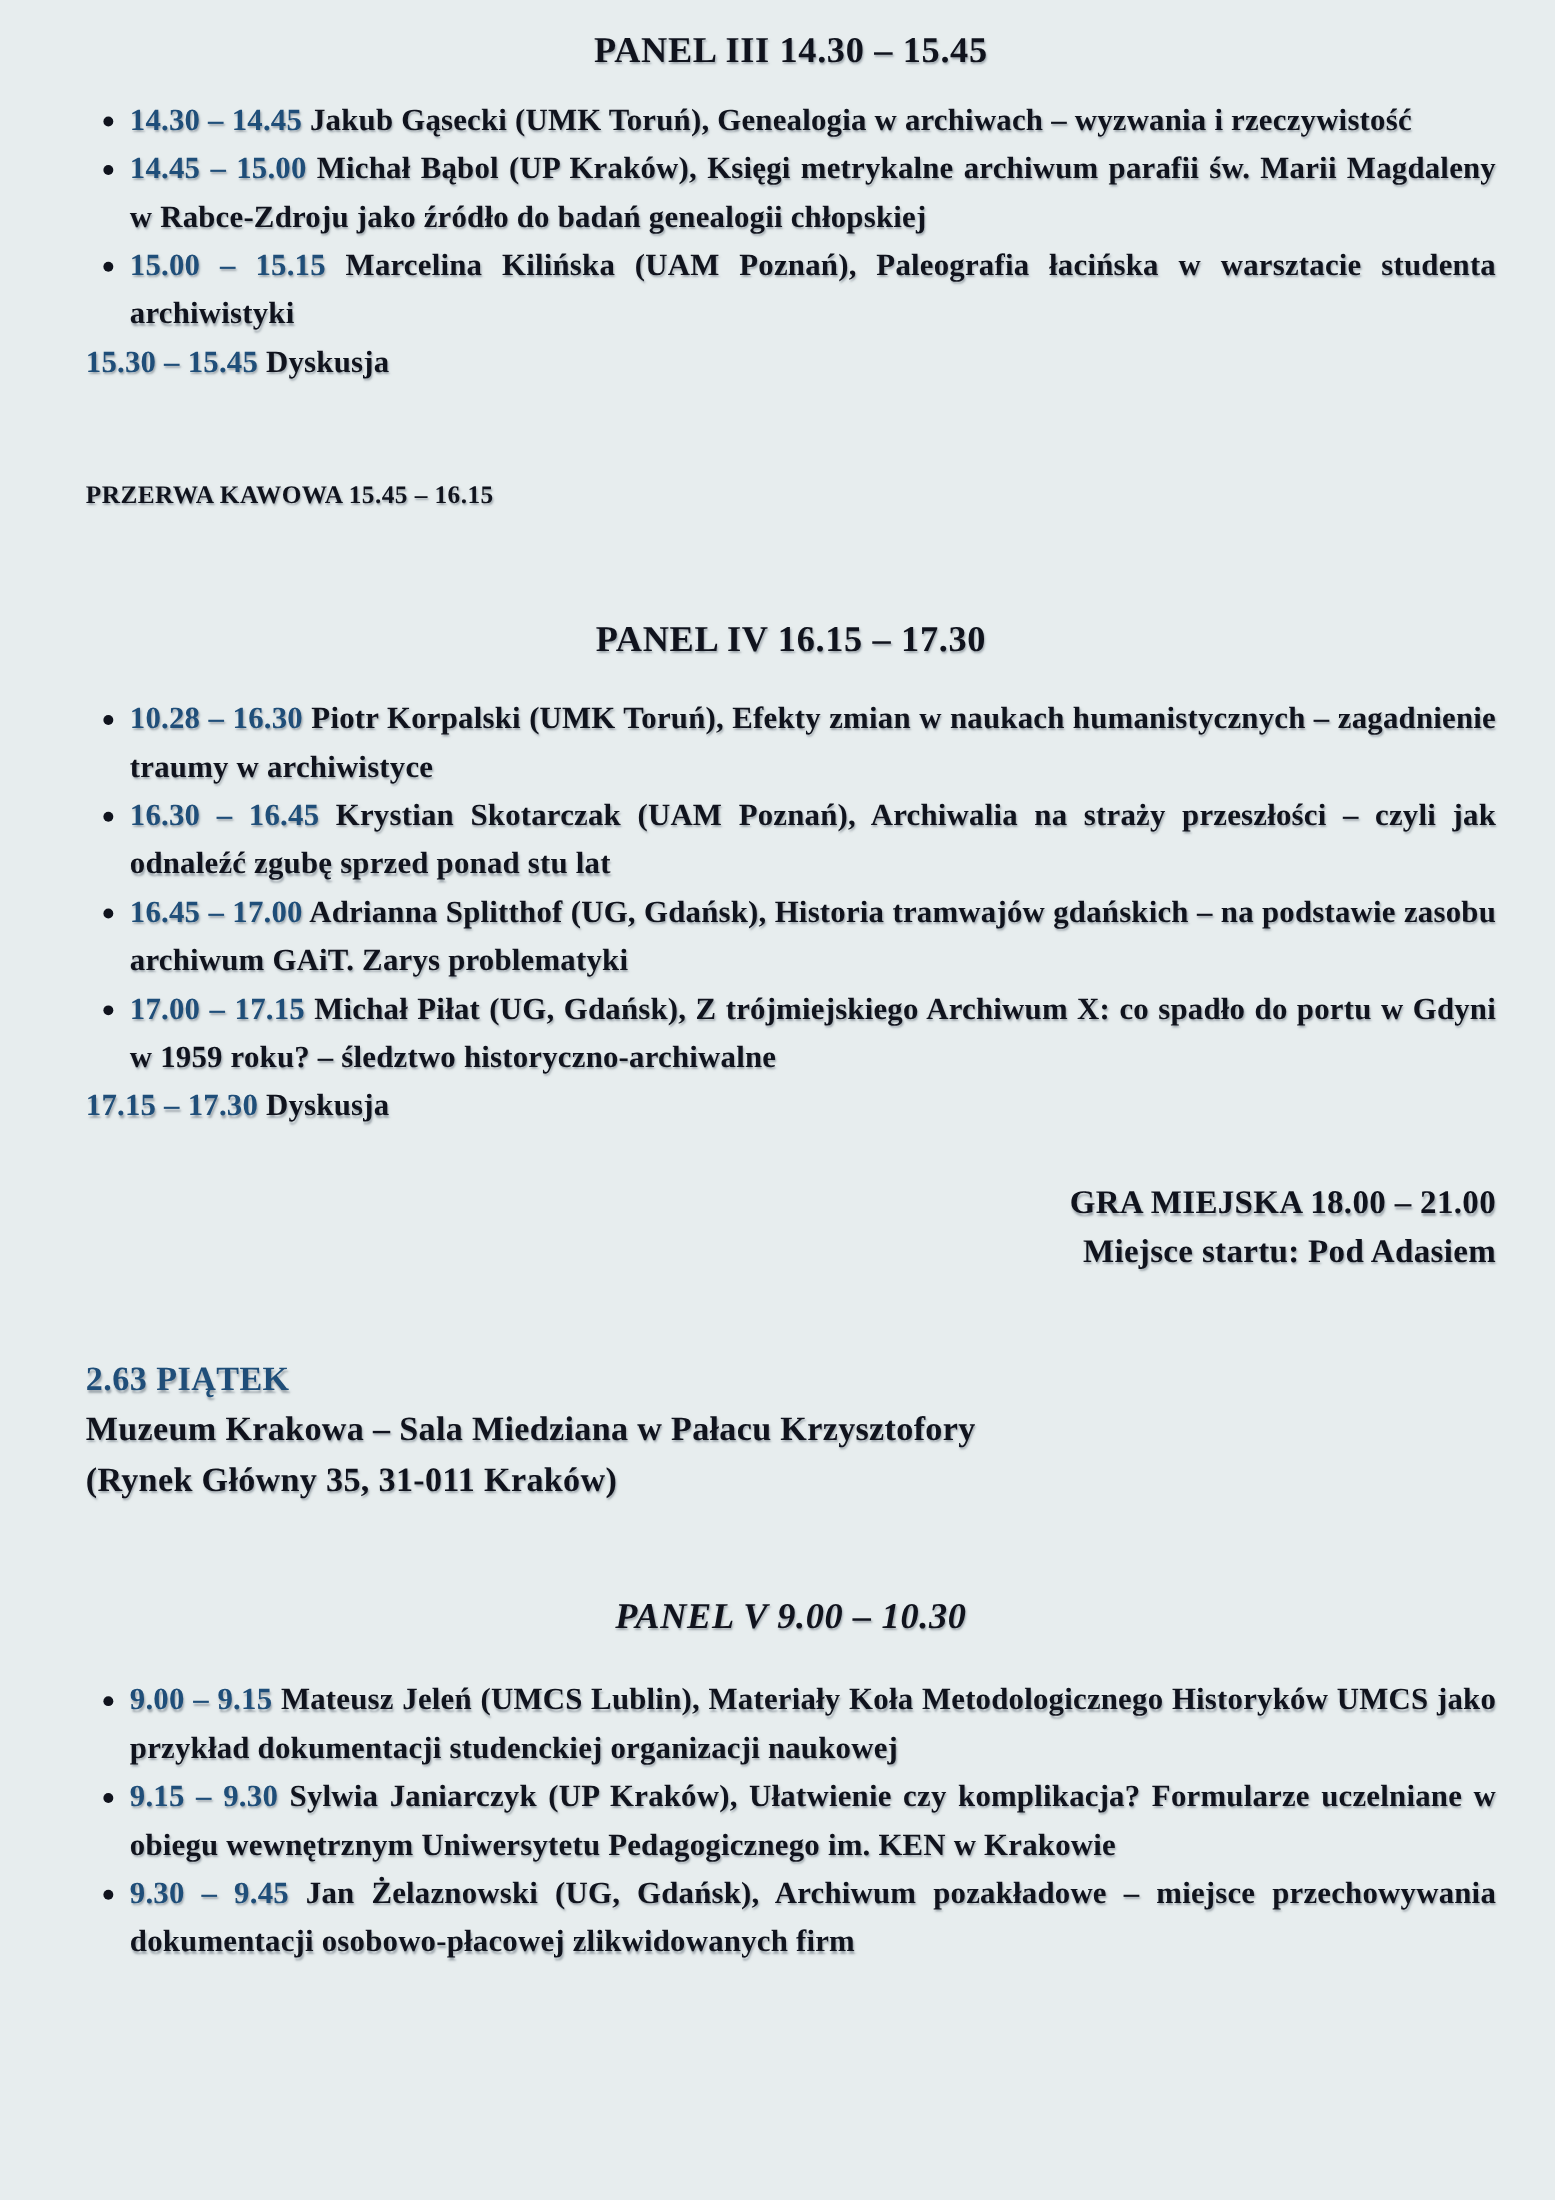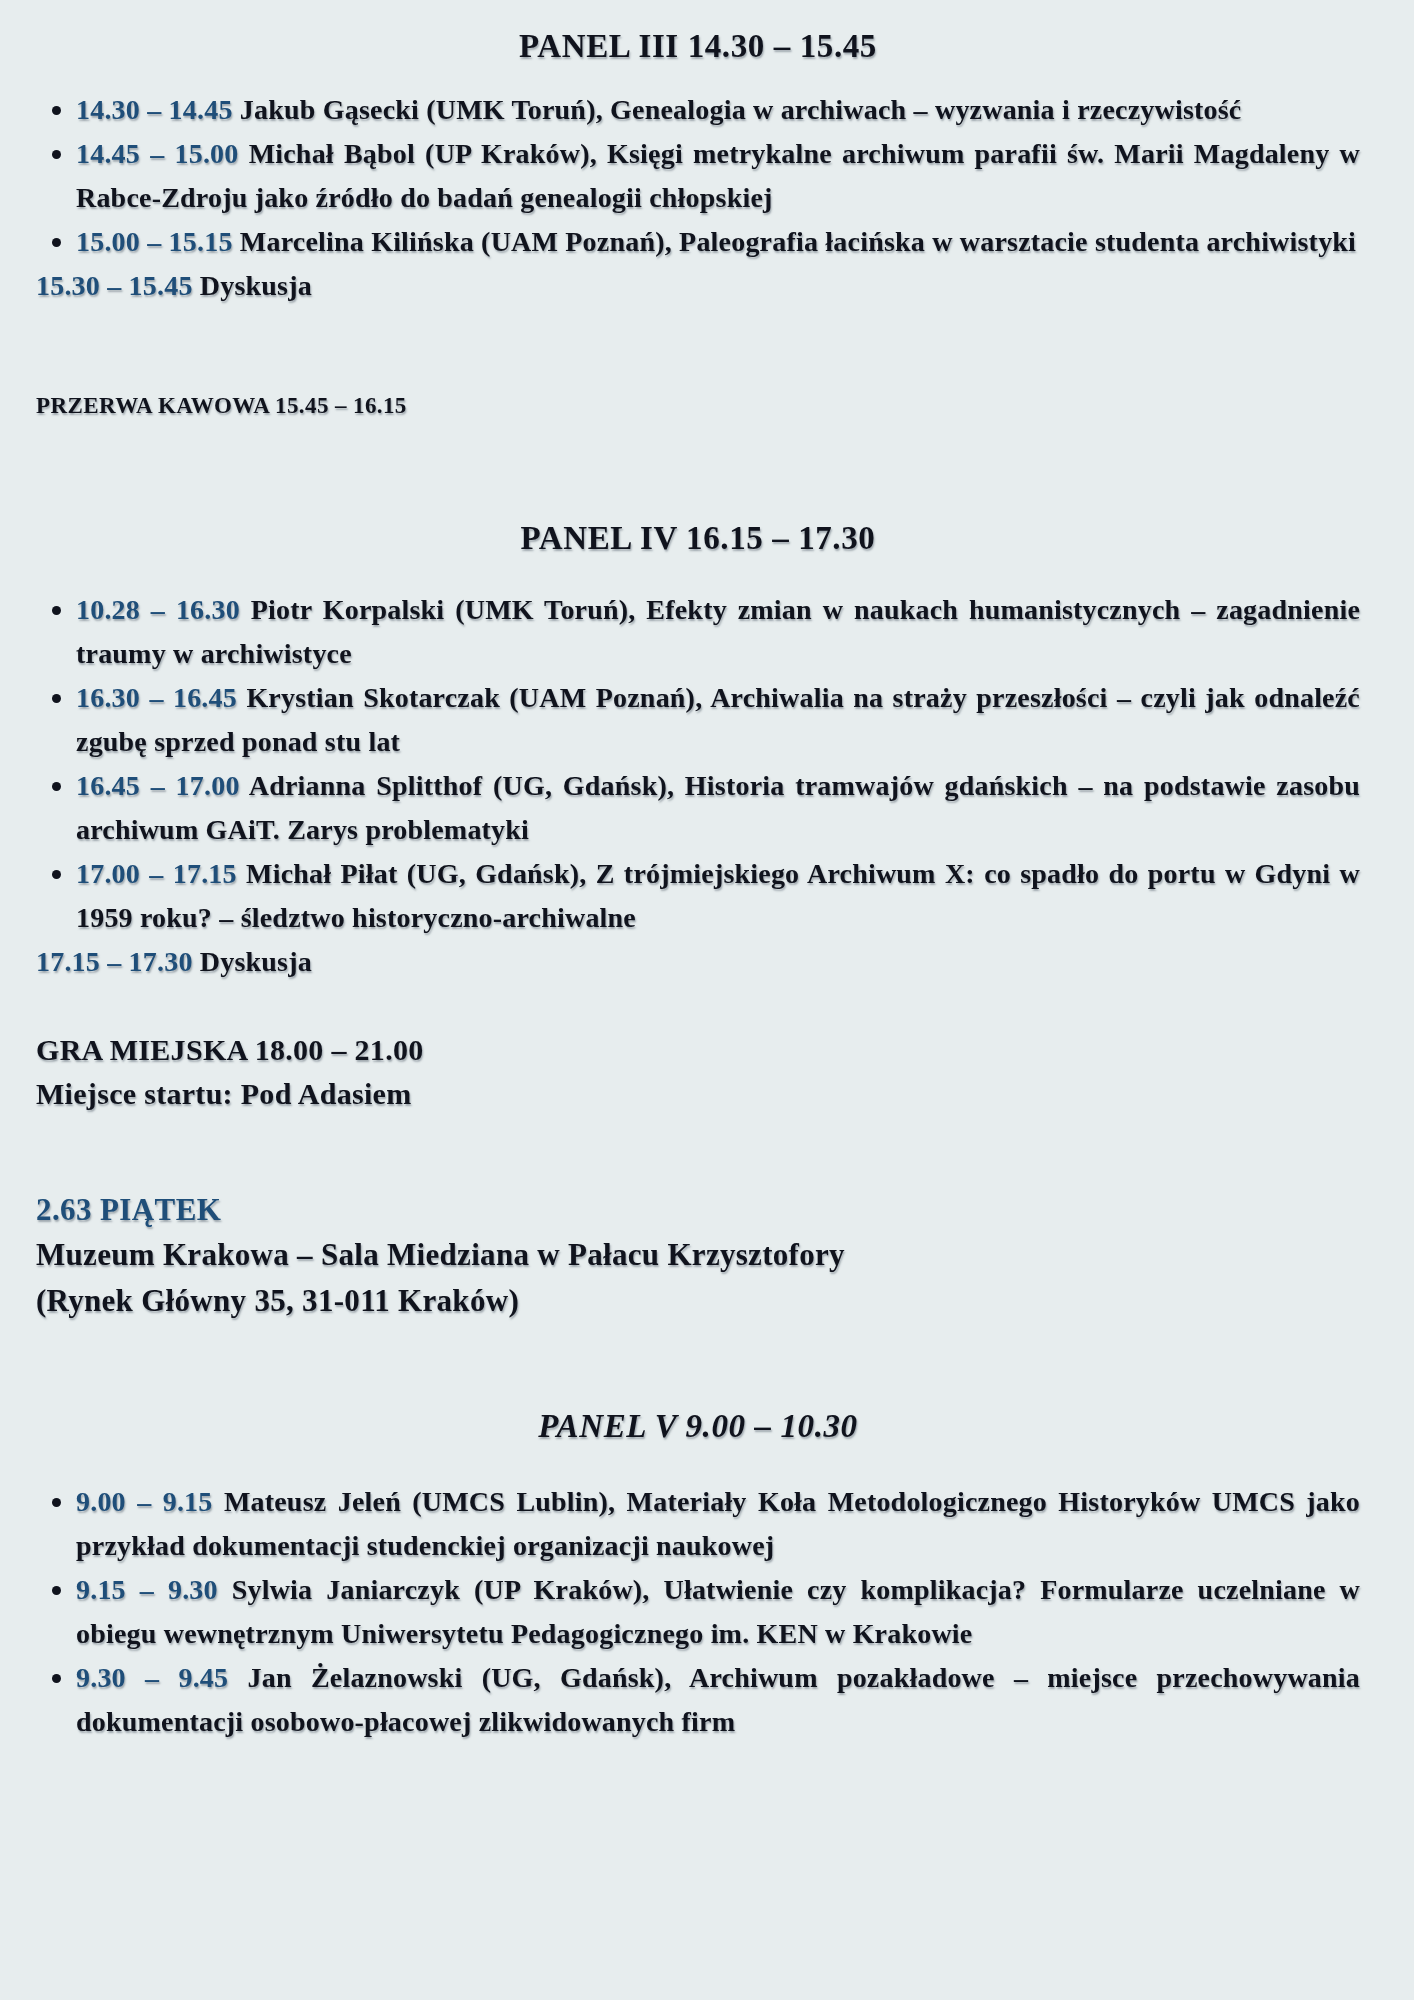--- a/index.html
+++ b/index.html
@@ -9,21 +9,21 @@
     --ink:#10131d;
   }
   *{margin:0;padding:0;box-sizing:border-box;}
   html,body{background:var(--bg);}
   .page{
     position:relative;
     width:1414px;
     height:2000px;
     margin:0 auto;
     background:var(--bg);
-    padding:24px 54px 36px 36px;
+    padding:24px 54px 36px 78px;
     overflow:hidden;
     font-family:"Liberation Serif","DejaVu Serif",serif;
     font-weight:700;
     color:var(--ink);
     text-shadow:1px 2px 2px rgba(100,112,122,0.55);
   }
   .panel-title{
     font-size:33px;
     line-height:44px;
     text-align:center;
@@ -51,21 +51,21 @@
     border-radius:50%;
     background:var(--ink);
   }
   .time{color:var(--accent);}
   .coffee{
     font-size:23px;
     line-height:44px;
     margin-top:76px;
     letter-spacing:0.4px;
   }
-  .center-block{margin-top:44px;text-align:left;}
+  .center-block{margin-top:44px;text-align:right;}
   .center-line{
     font-size:30px;
     line-height:44px;
     letter-spacing:0.3px;
   }
   .day-block{margin-top:72px;}
   .day-date{
     font-size:31px;
     line-height:44px;
     color:var(--accent);

